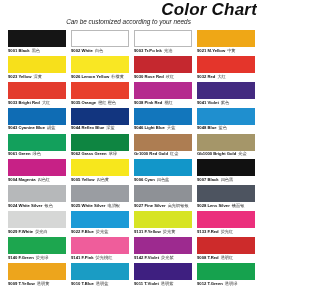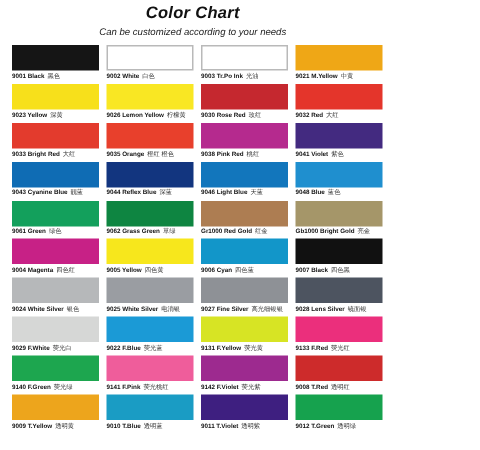--- a/index.html
+++ b/index.html
@@ -19,26 +19,27 @@
     height: 300px;
     background: #ffffff;
     position: relative;
     box-sizing: border-box;
   }
   .header {
     padding-top: 3px;
     text-align: center;
   }
   .title {
-    font-size: 11px;
+    font-size: 17px;
     font-style: italic;
     font-weight: bold;
     color: #111111;
     letter-spacing: 0.2px;
     line-height: 13px;
+    text-align: right;
   }
   .subtitle {
     font-size: 6.4px;
     font-style: italic;
     color: #222222;
     line-height: 9px;
     margin-top: 1px;
   }
   .grid {
     position: absolute;

